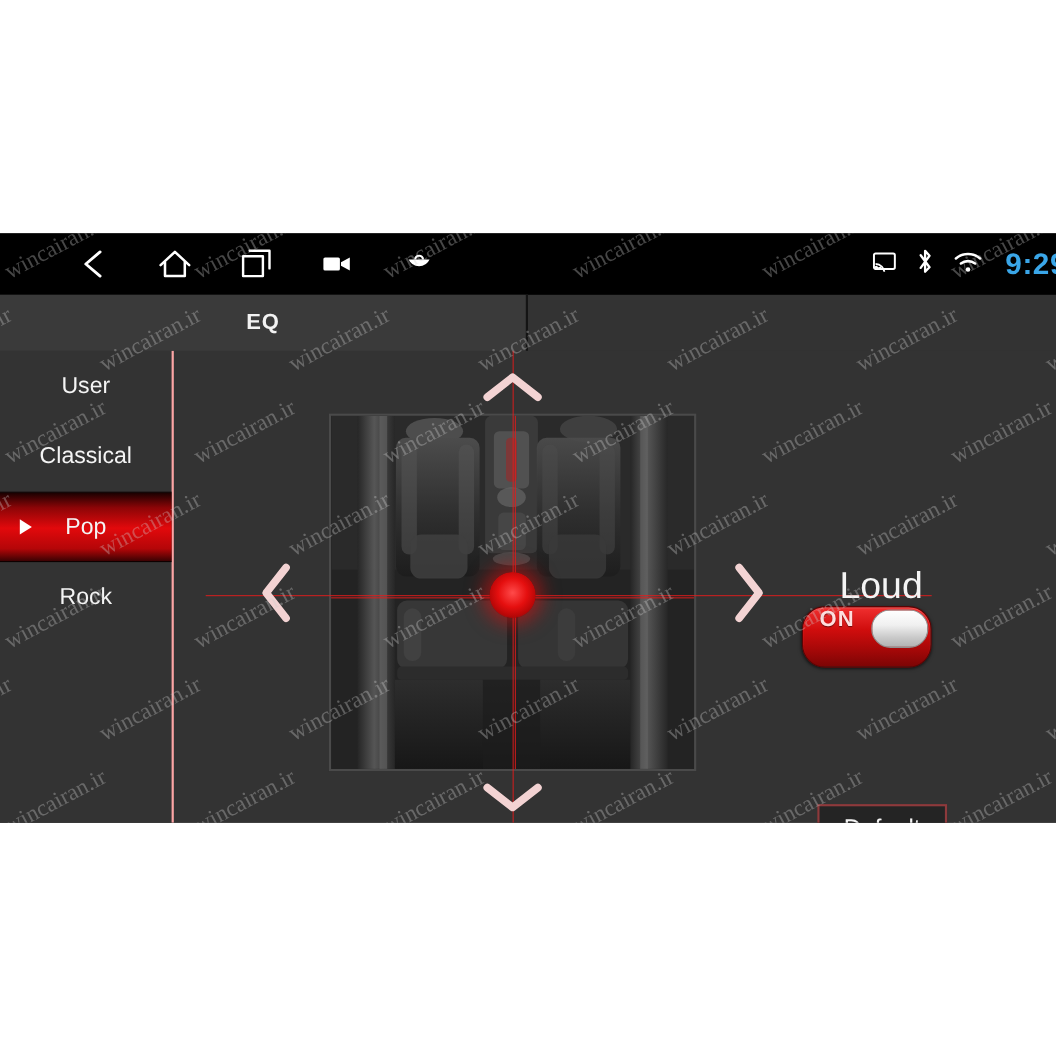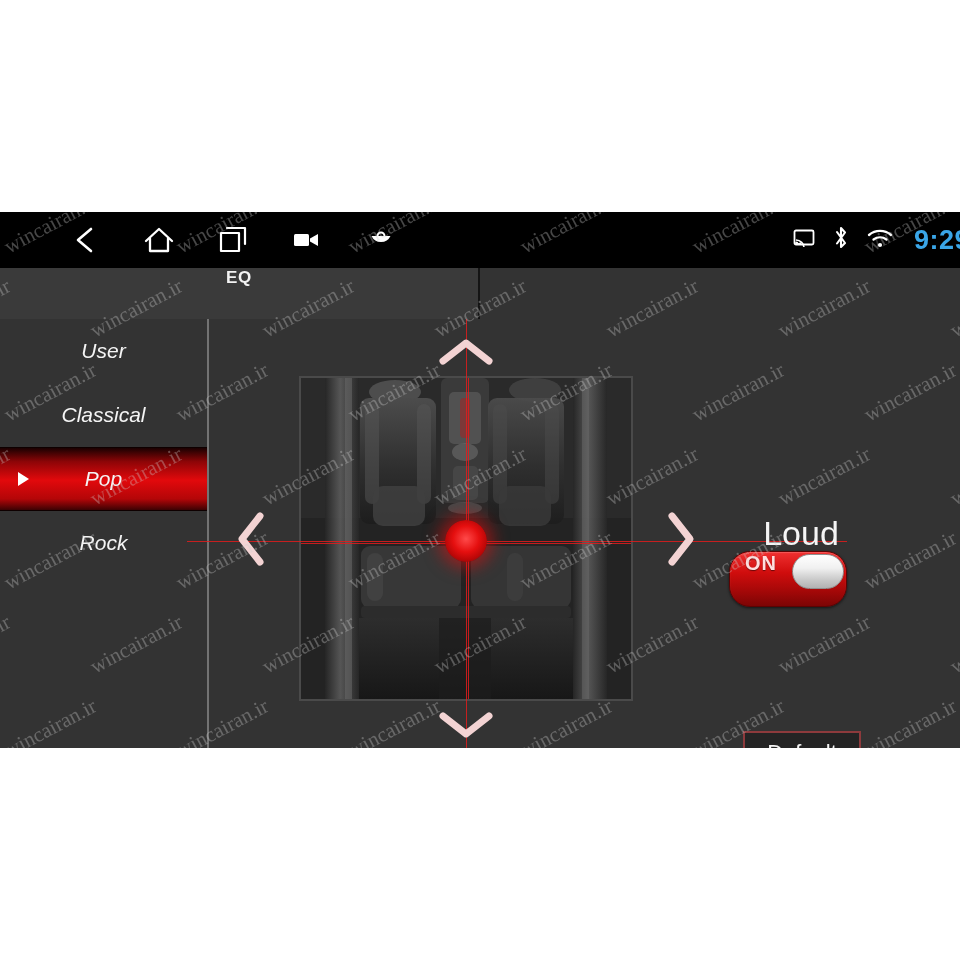--- a/index.html
+++ b/index.html
@@ -67,24 +67,24 @@
   
   #tabs {
     position: relative;
     display: flex;
     width: 960px;
     height: 51px;
   }
   .tab {
     height: 51px;
     display: flex;
-    align-items: flex-start;
+    align-items: center;
     justify-content: center;
     color: #f2f2f2;
-    font-size: 17px;
+    font-size: 20px;
     font-weight: bold;
     letter-spacing: 0.6px;
     box-sizing: border-box;
   }
   #tab-eq {
     width: 480px;
     background: #3a3a3a;
     border-right: 2px solid #141414;
   }
   #tab-zone {
@@ -100,26 +100,25 @@
     width: 960px;
     height: 429px;
     background: #333333;
   }
 
   
   #presets {
     position: absolute;
     left: 0;
     top: 0;
-    width: 209px;
+    width: 158px;
     height: 429px;
     background: #333333;
-    border-right: 2px solid #737373;
-    box-sizing: border-box;
-    font-style: italic;
+    border-right: 2px solid #fca5a5;
+    box-sizing: border-box;
   }
   .preset {
     position: relative;
     height: 64px;
     display: flex;
     align-items: center;
     justify-content: center;
     color: #f4f4f4;
     font-size: 21px;
     box-sizing: border-box;

